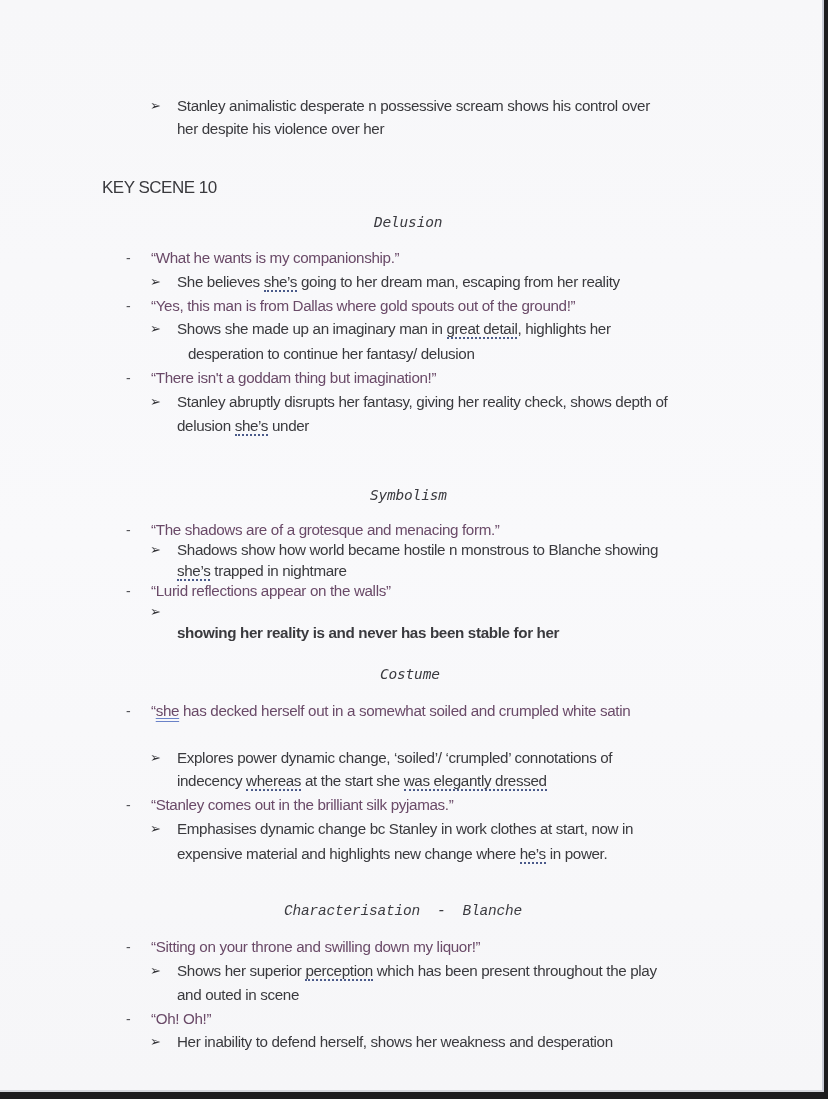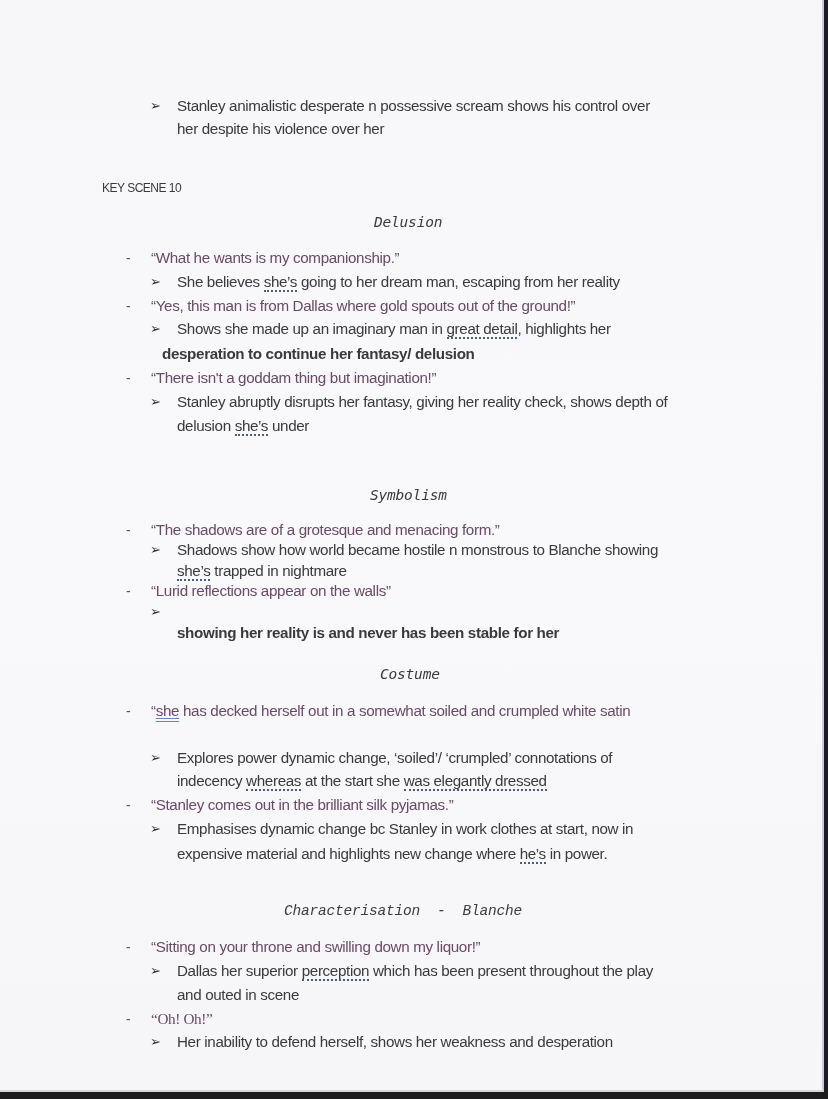--- a/index.html
+++ b/index.html
@@ -13,21 +13,21 @@
     background: linear-gradient(180deg, #f7f7f9 0%, #f9f9fb 50%, #f6f6f8 100%);
     border-right: 2px solid #c9ccd6;
     border-bottom: 2px solid #d4d6dc;
   }
   .line {
     position: absolute; white-space: nowrap;
     font-size: 15.2px; line-height: 20px; color: #3a3a3e;
     letter-spacing: -0.35px;
   }
   .quote { color: #6a4a68; }
-  .heading-key { font-size: 12px; color: #3a3a3e; letter-spacing: -0.5px; text-align: right; }
+  .heading-key { font-size: 17px; color: #3a3a3e; letter-spacing: -0.5px; text-align: right; }
   .section {
     position: absolute; white-space: nowrap;
     font-family: "DejaVu Sans Mono", monospace; font-style: italic;
     font-size: 14.5px; color: #3b3b40; letter-spacing: -0.2px;
   }
   .dash {
     position: absolute; left: 126px; font-size: 14px; color: #55555a; line-height: 20px;
   }
   .arrow {
     position: absolute; left: 150px; font-size: 13px; color: #2f2f33; line-height: 20px;
@@ -50,21 +50,21 @@
 
   <span class="dash" style="top:248px;">-</span>
   <div class="line quote" style="left:151px; top:248px;">“What he wants is my companionship.”</div>
   <span class="arrow" style="top:272px;">➢</span>
   <div class="line" style="left:177px; top:272px;"><span>She believes </span><span class="dotted">she’s</span><span> going to her dream man, escaping from her reality</span></div>
 
   <span class="dash" style="top:296px;">-</span>
   <div class="line quote" style="left:151px; top:296px;">“Yes, this man is from Dallas where gold spouts out of the ground!”</div>
   <span class="arrow" style="top:319px;">➢</span>
   <div class="line" style="left:177px; top:319px;"><span>Shows she made up an imaginary man in </span><span class="dotted">great detail</span><span>, highlights her</span></div>
-  <div class="line" style="left:162px; top:344px;font-weight:bold;">desperation to continue her fantasy/ delusion</div>
+  <div class="line" style="left:188px; top:344px;">desperation to continue her fantasy/ delusion</div>
 
   <span class="dash" style="top:368px;">-</span>
   <div class="line quote" style="left:151px; top:368px;">“There isn't a goddam thing but imagination!”</div>
   <span class="arrow" style="top:392px;">➢</span>
   <div class="line" style="left:177px; top:392px;">Stanley abruptly disrupts her fantasy, giving her reality check, shows depth of</div>
   <div class="line" style="left:177px; top:416px;"><span>delusion </span><span class="dotted">she’s</span><span> under</span></div>
 
   <div class="section" style="left:370px; top:487px;">Symbolism</div>
 
   <span class="dash" style="top:520px;">-</span>
@@ -90,21 +90,21 @@
   <div class="line quote" style="left:151px; top:795px;">“Stanley comes out in the brilliant silk pyjamas.”</div>
   <span class="arrow" style="top:819px;">➢</span>
   <div class="line" style="left:177px; top:819px;">Emphasises dynamic change bc Stanley in work clothes at start, now in</div>
   <div class="line" style="left:177px; top:844px;"><span>expensive material and highlights new change where </span><span class="dotted">he’s</span><span> in power.</span></div>
 
   <div class="section" style="left:284px; top:903px; white-space:pre;font-family:Liberation Mono, monospace;">Characterisation  -  Blanche</div>
 
   <span class="dash" style="top:937px;">-</span>
   <div class="line quote" style="left:151px; top:937px;">“Sitting on your throne and swilling down my liquor!”</div>
   <span class="arrow" style="top:961px;">➢</span>
-  <div class="line" style="left:177px; top:961px;"><span>Dallas her superior </span><span class="dotted">perception</span><span> which has been present throughout the play</span></div>
+  <div class="line" style="left:177px; top:961px;"><span>Shows her superior </span><span class="dotted">perception</span><span> which has been present throughout the play</span></div>
   <div class="line" style="left:177px; top:985px;">and outed in scene</div>
 
   <span class="dash" style="top:1009px;">-</span>
-  <div class="line quote" style="left:151px; top:1009px;font-family:Liberation Serif, serif;">“Oh! Oh!”</div>
+  <div class="line quote" style="left:151px; top:1009px;">“Oh! Oh!”</div>
   <span class="arrow" style="top:1032px;">➢</span>
   <div class="line" style="left:177px; top:1032px;">Her inability to defend herself, shows her weakness and desperation</div>
 
 </div>
 
 </body></html>

